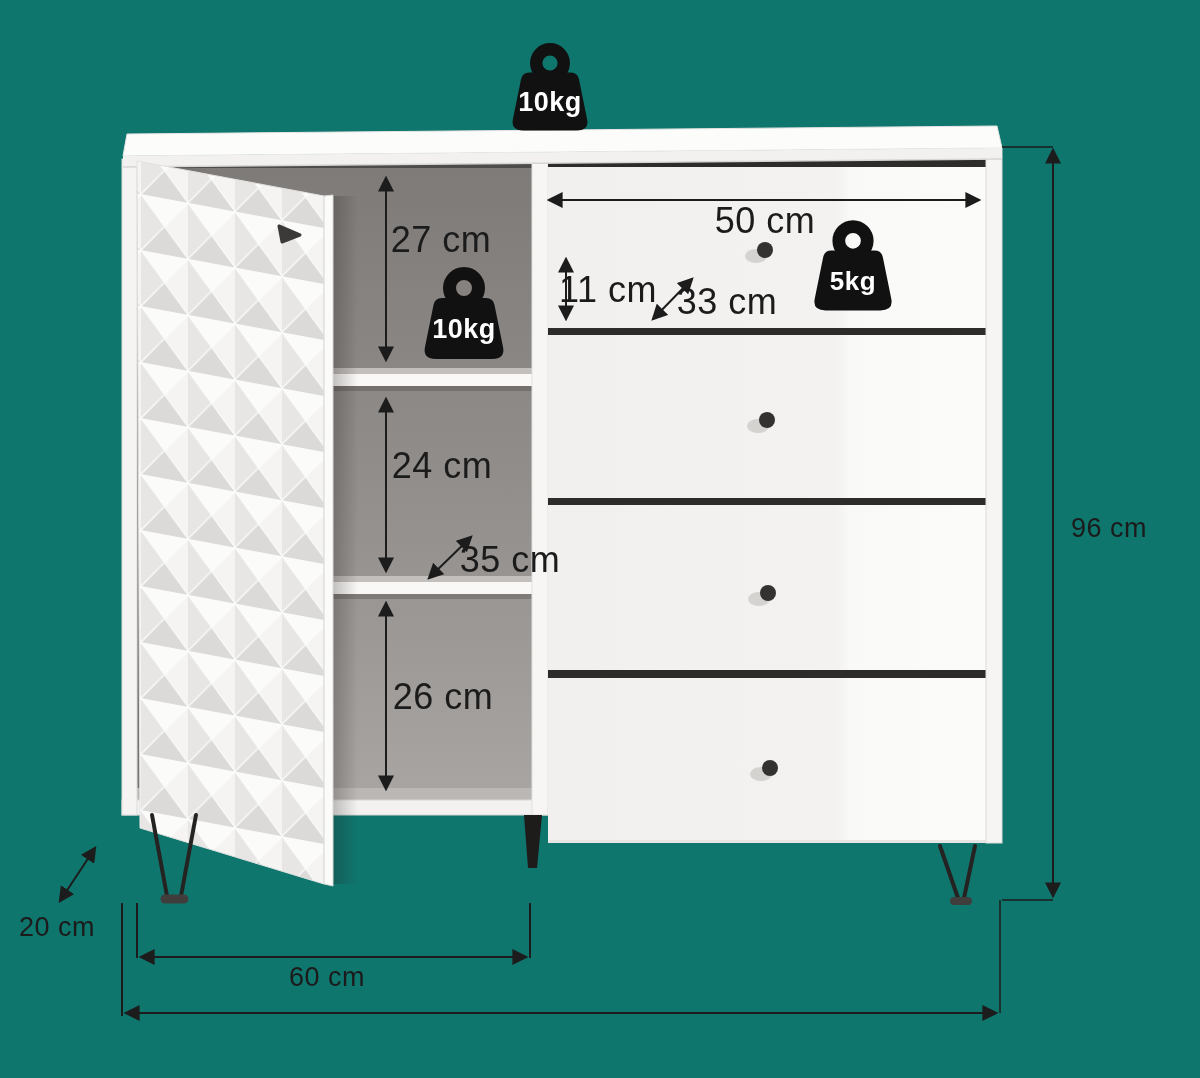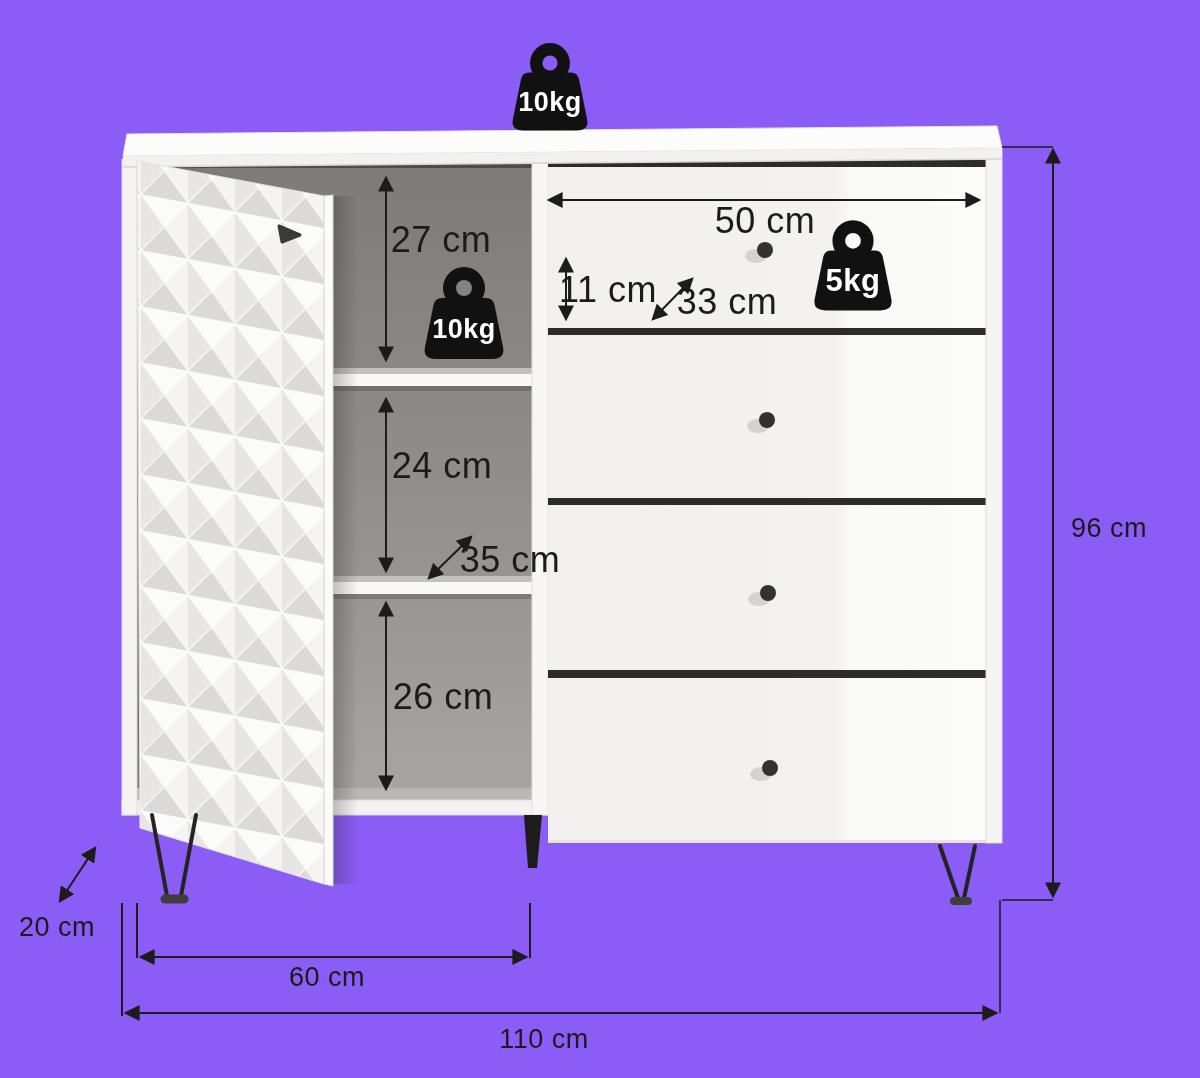--- a/index.html
+++ b/index.html
@@ -1,24 +1,24 @@
 <!DOCTYPE html>
 <html><head>
 <meta charset="utf-8">
 <style>
   html,body { margin:0; padding:0; background:#ffffff; }
-  .stage { position:relative; width:1200px; height:1078px; background:#8b5cf6; overflow:hidden;
+  .stage { position:relative; width:1200px; height:1078px; background:#0f766e; overflow:hidden;
            font-family:"Liberation Sans", sans-serif; }
   .stage svg { position:absolute; left:0; top:0; }
   .dim-label { position:absolute; transform:translate(-50%,-50%); font-size:36px; color:#1b1b1b;
                letter-spacing:.5px; white-space:nowrap; font-family:"Liberation Sans", sans-serif; }
   .dim-label--lg { font-size:27px; }
   .wt-label { position:absolute; transform:translate(-50%,-50%); font-weight:700; font-size:27px;
               color:#ffffff; letter-spacing:.5px; white-space:nowrap; }
-  .wt-label--sm { font-size:31px; }
+  .wt-label--sm { font-size:26px; }
 </style>
 </head>
 <body>
 
 <div class="stage">
 
 <svg width="1200" height="1078" viewBox="0 0 1200 1078">
   <defs>
     <linearGradient id="gInterior" x1="0" y1="0" x2="0" y2="1">
       <stop offset="0" stop-color="#7d7a77"></stop>
@@ -164,15 +164,14 @@
 <div class="dim-label" style="left:441px; top:240px;">27 cm</div>
 <div class="dim-label" style="left:442px; top:466px;">24 cm</div>
 <div class="dim-label" style="left:443px; top:697px;">26 cm</div>
 <div class="dim-label" style="left:510px; top:560px;">35 cm</div>
 <div class="dim-label" style="left:765px; top:221px;">50 cm</div>
 <div class="dim-label" style="left:608px; top:290px;">11 cm</div>
 <div class="dim-label" style="left:727px; top:302px;">33 cm</div>
 <div class="dim-label dim-label--lg" style="left:1109px; top:528px;">96 cm</div>
 <div class="dim-label dim-label--lg" style="left:57px; top:927px;">20 cm</div>
 <div class="dim-label dim-label--lg" style="left:327px; top:977px;">60 cm</div>
-<div class="dim-label dim-label--lg" style="left:544px; top:1039px;">110 cm</div>
 
 </div>
 
 </body></html>

